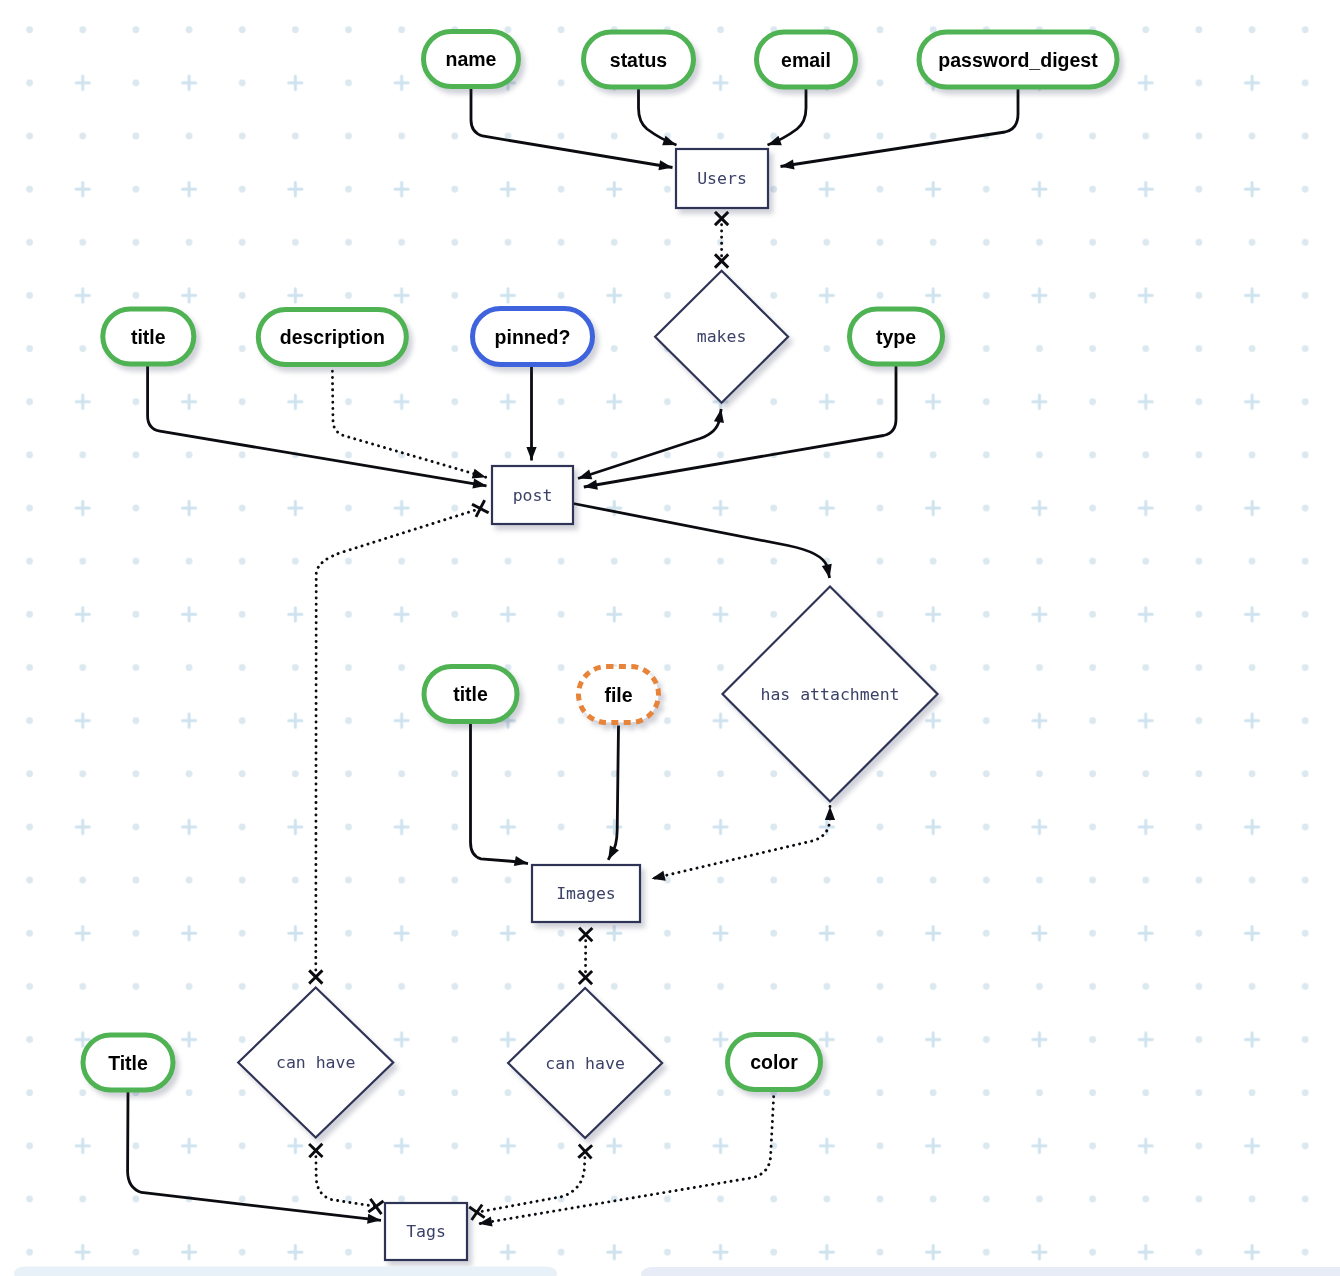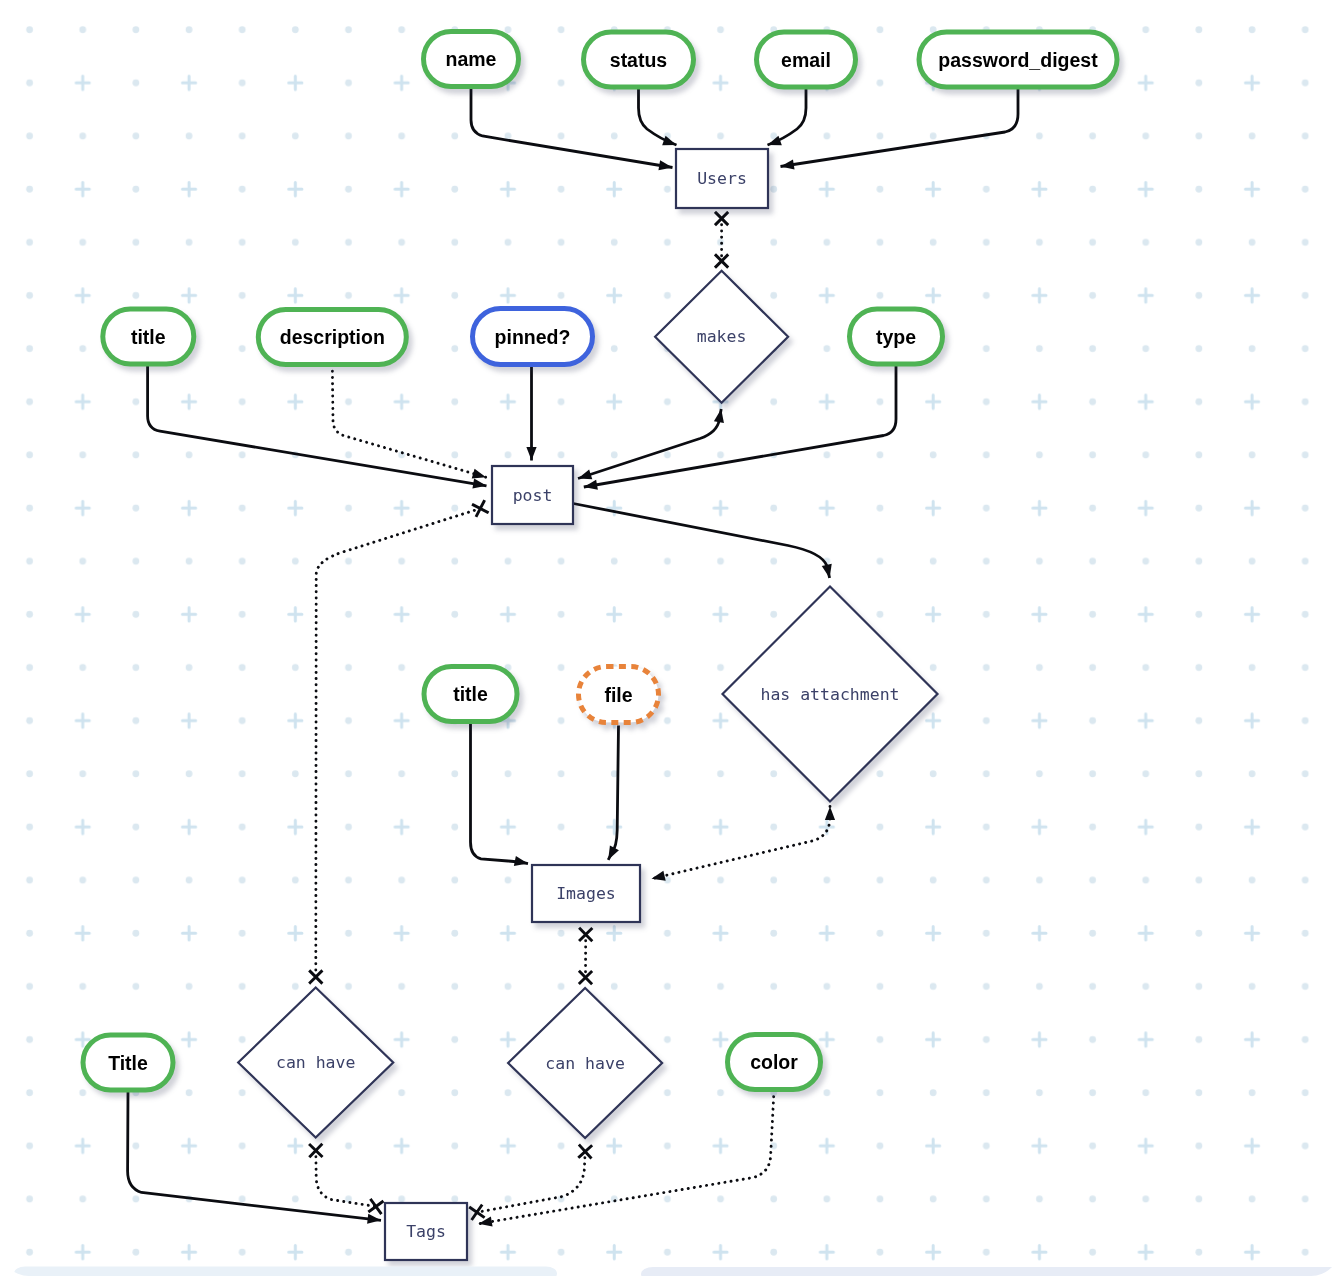--- a/index.html
+++ b/index.html
@@ -1,16 +1,16 @@
 <!DOCTYPE html>
 <html><head>
 <meta charset="utf-8">
 <style>
   html, body { margin: 0; padding: 0; background: #ffffff; }
-  #stage { position: relative; width: 1340px; height: 1276px; overflow: hidden; background: #ffffff; border-radius: 29px; }
+  #stage { position: relative; width: 1340px; height: 1276px; overflow: hidden; background: #ffffff; }
   svg { display: block; }
   .node-shape { filter: drop-shadow(4.5px 5.5px 2.5px rgba(46,52,84,0.22)); }
   .node-label-mono {
     font-family: "DejaVu Sans Mono", monospace;
     font-size: 16.5px;
     font-weight: normal;
   }
   .node-label-attr {
     font-family: "Liberation Sans", sans-serif;
     font-size: 19.5px;

